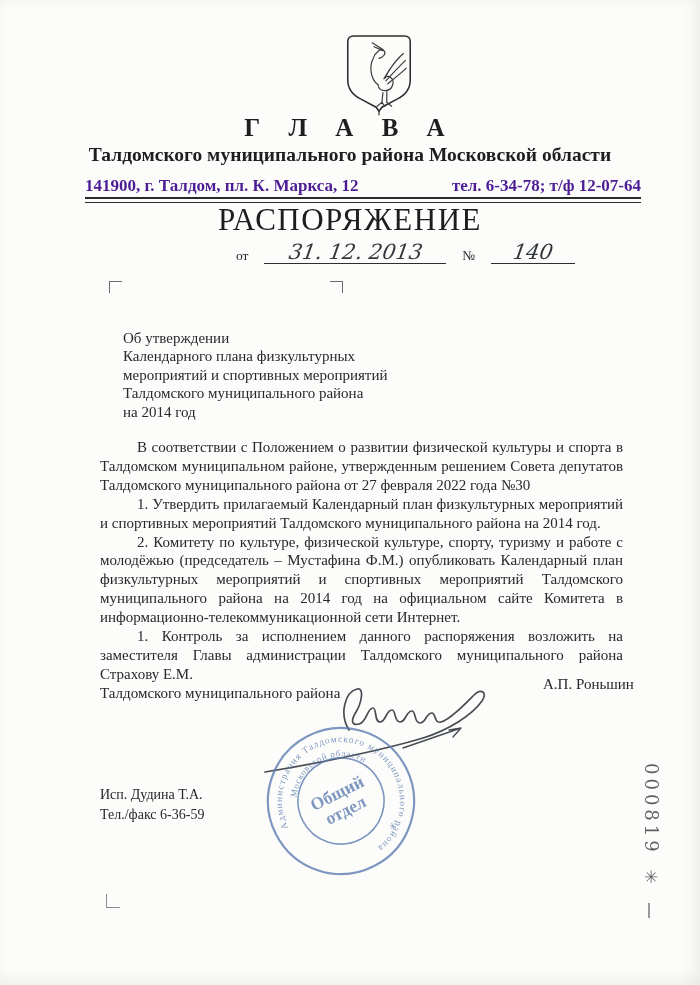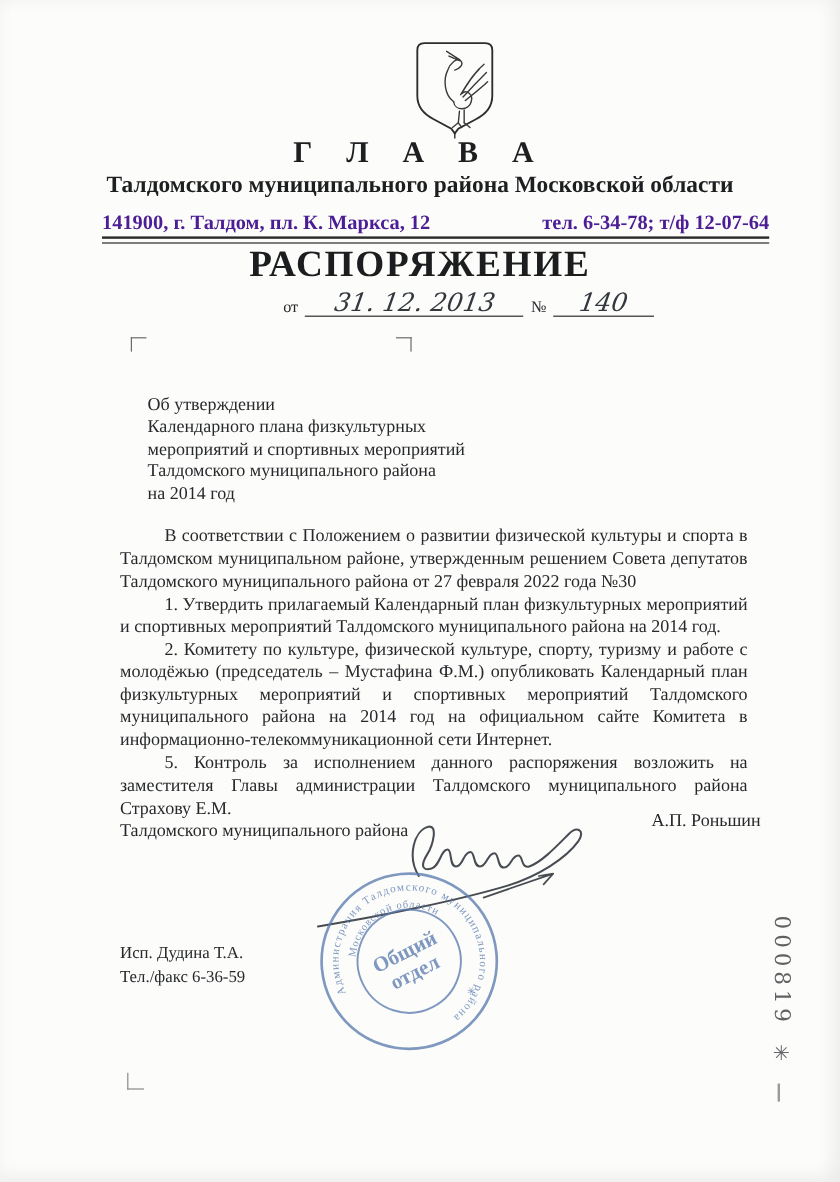--- a/index.html
+++ b/index.html
@@ -13,22 +13,22 @@
   .emblem{left:341px;top:34px;width:76px;height:82px;}
   .org-title{left:0;top:114px;width:700px;text-align:center;
     font-size:25px;font-weight:bold;letter-spacing:11px;color:#1c1e20;}
   .org-subtitle{left:0;top:144px;width:700px;text-align:center;
     font-size:19.5px;font-weight:bold;color:#1c1e20;}
   .addr-row{left:85px;top:176px;width:556px;display:flex;justify-content:space-between;
     font-size:17px;font-weight:bold;color:#4c1d95;}
   .double-rule{left:85px;top:197px;width:556px;height:3px;
     border-top:2px solid #2a2a2a;border-bottom:1.2px solid #2a2a2a;}
   .doc-title{left:0;top:202px;width:700px;text-align:center;
-    font-size:31px;font-weight:bold;letter-spacing:1.5px;color:#1b1d1f;}
-  .date-line{left:236px;top:241px;display:flex;align-items:flex-end;gap:6px;
+    font-size:31px;font-weight:normal;letter-spacing:1.5px;color:#1b1d1f;}
+  .date-line{left:236px;top:241px;display:flex;align-items:flex-end;gap:16px;
     font-size:13.5px;color:#26282b;}
   .blank{display:inline-block;border-bottom:1.6px solid #2e2e2e;text-align:center;}
   .date-blank{width:182px;}
   .num-blank{width:84px;}
   .hand{font-family:"DejaVu Serif", serif;font-style:italic;font-size:21px;
     color:#33383e;display:inline-block;transform:skewX(-9deg);line-height:22px;}
   .crop-tl{left:109px;top:281px;width:12px;height:11px;border-left:1.5px solid #6b6b6b;border-top:1.5px solid #6b6b6b;}
   .crop-tr{left:330px;top:281px;width:12px;height:11px;border-right:1.5px solid #6b6b6b;border-top:1.5px solid #6b6b6b;}
   .crop-bl{left:106px;top:894px;width:13px;height:13px;border-left:1.5px solid #8a8a8a;border-bottom:1.5px solid #8a8a8a;}
   .crop-br{left:648px;top:903px;width:1.5px;height:15px;background:#9a9a9a;}
@@ -90,21 +90,21 @@
     <div>Календарного плана физкультурных</div>
     <div>мероприятий и спортивных мероприятий</div>
     <div>Талдомского муниципального района</div>
     <div>на 2014 год</div>
   </div>
 
   <div class="abs body-text">
     <p>В соответствии с Положением о развитии физической культуры и спорта в Талдомском муниципальном районе, утвержденным решением Совета депутатов Талдомского муниципального района от 27 февраля 2022 года №30</p>
     <p>1. Утвердить прилагаемый Календарный план физкультурных мероприятий и спортивных мероприятий Талдомского муниципального района на 2014 год.</p>
     <p>2. Комитету по культуре, физической культуре, спорту, туризму и работе с молодёжью (председатель – Мустафина Ф.М.) опубликовать Календарный план физкультурных мероприятий и спортивных мероприятий Талдомского муниципального района на 2014 год  на официальном сайте Комитета в информационно-телекоммуникационной сети Интернет.</p>
-    <p>5. Контроль за исполнением данного распоряжения возложить на заместителя Главы администрации Талдомского муниципального района Страхову Е.М.</p>
+    <p>1. Контроль за исполнением данного распоряжения возложить на заместителя Главы администрации Талдомского муниципального района Страхову Е.М.</p>
   </div>
 
   <div class="abs sig-lines">
     <div>Талдомского муниципального района</div>
   </div>
 
   <svg class="abs sig-svg" viewBox="0 0 268 100">
     <g fill="none" stroke="#343a40" stroke-width="1.7" stroke-linecap="round" opacity="0.9">
       <path d="M96,52 C86,36 92,14 104,11 C112,9 108,26 103,34 C98,42 98,48 106,46 C114,44 114,30 120,30 C124,30 121,44 127,44 C133,44 133,32 139,32 C143,32 141,44 147,44 C153,44 153,33 159,33 C163,33 161,45 167,45 C173,45 173,35 179,35 C183,35 181,46 188,44 C198,41 212,26 221,17 C228,10 235,14 229,23 C219,37 196,52 170,60 C130,72 62,86 12,94"></path>
       <path d="M150,70 L208,50 M208,50 L196,52 M208,50 L200,59" stroke-width="1.4"></path>

